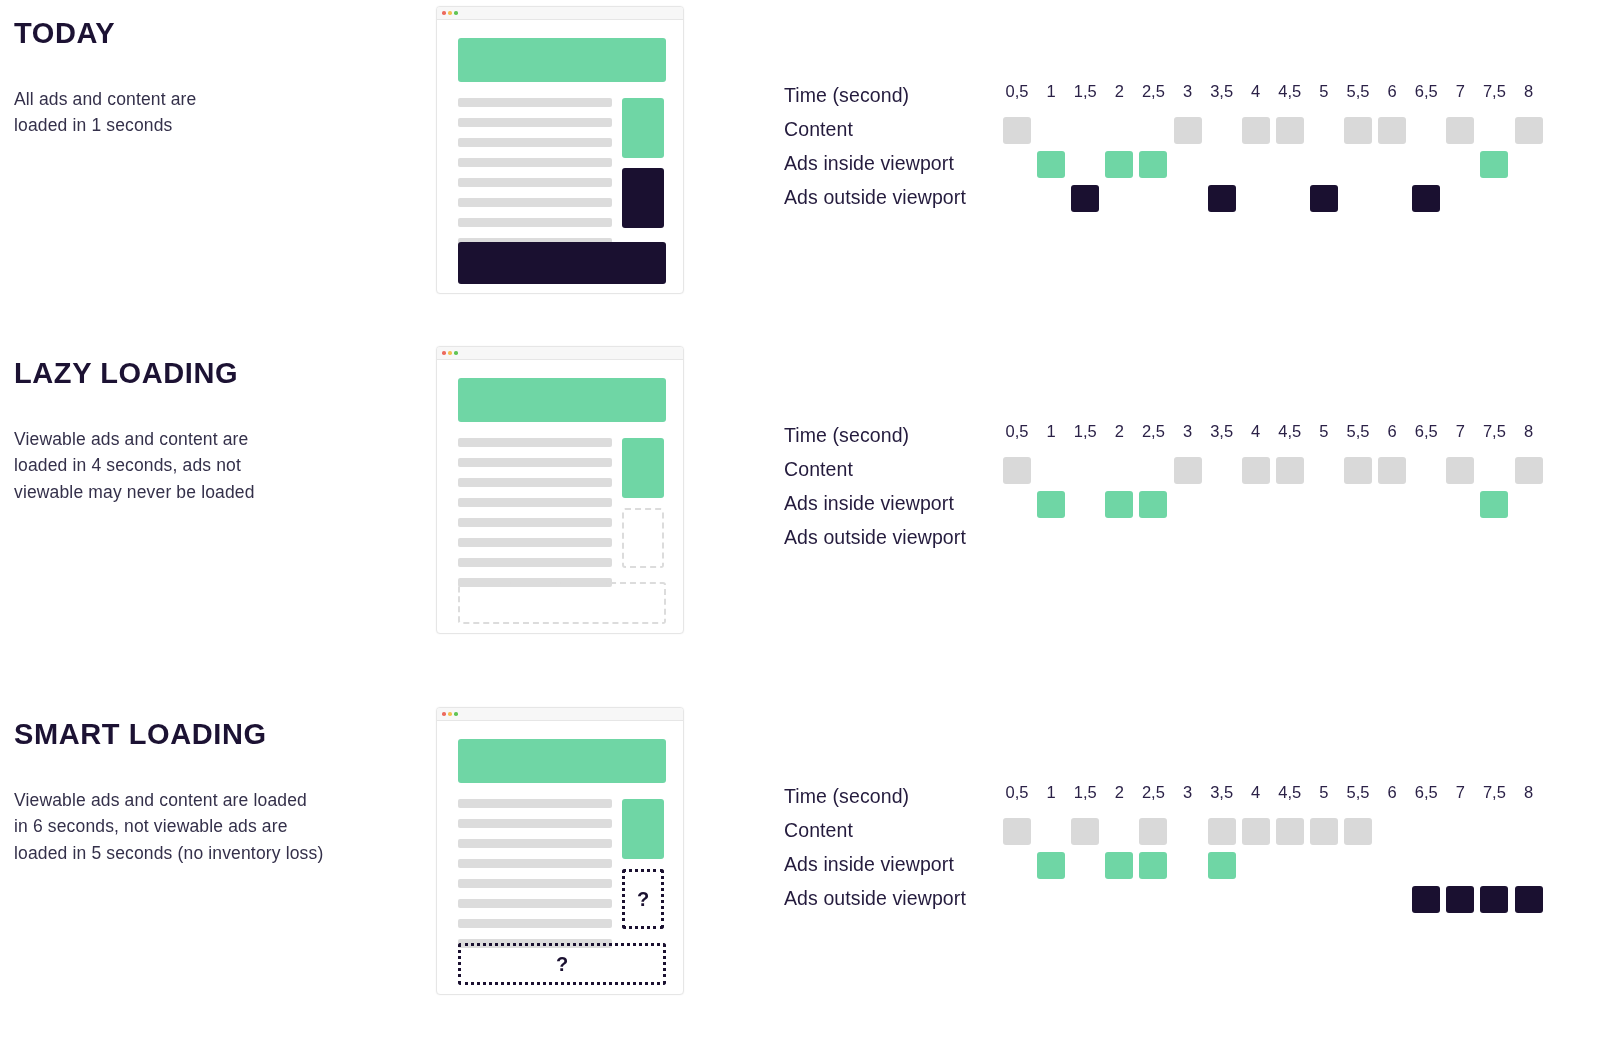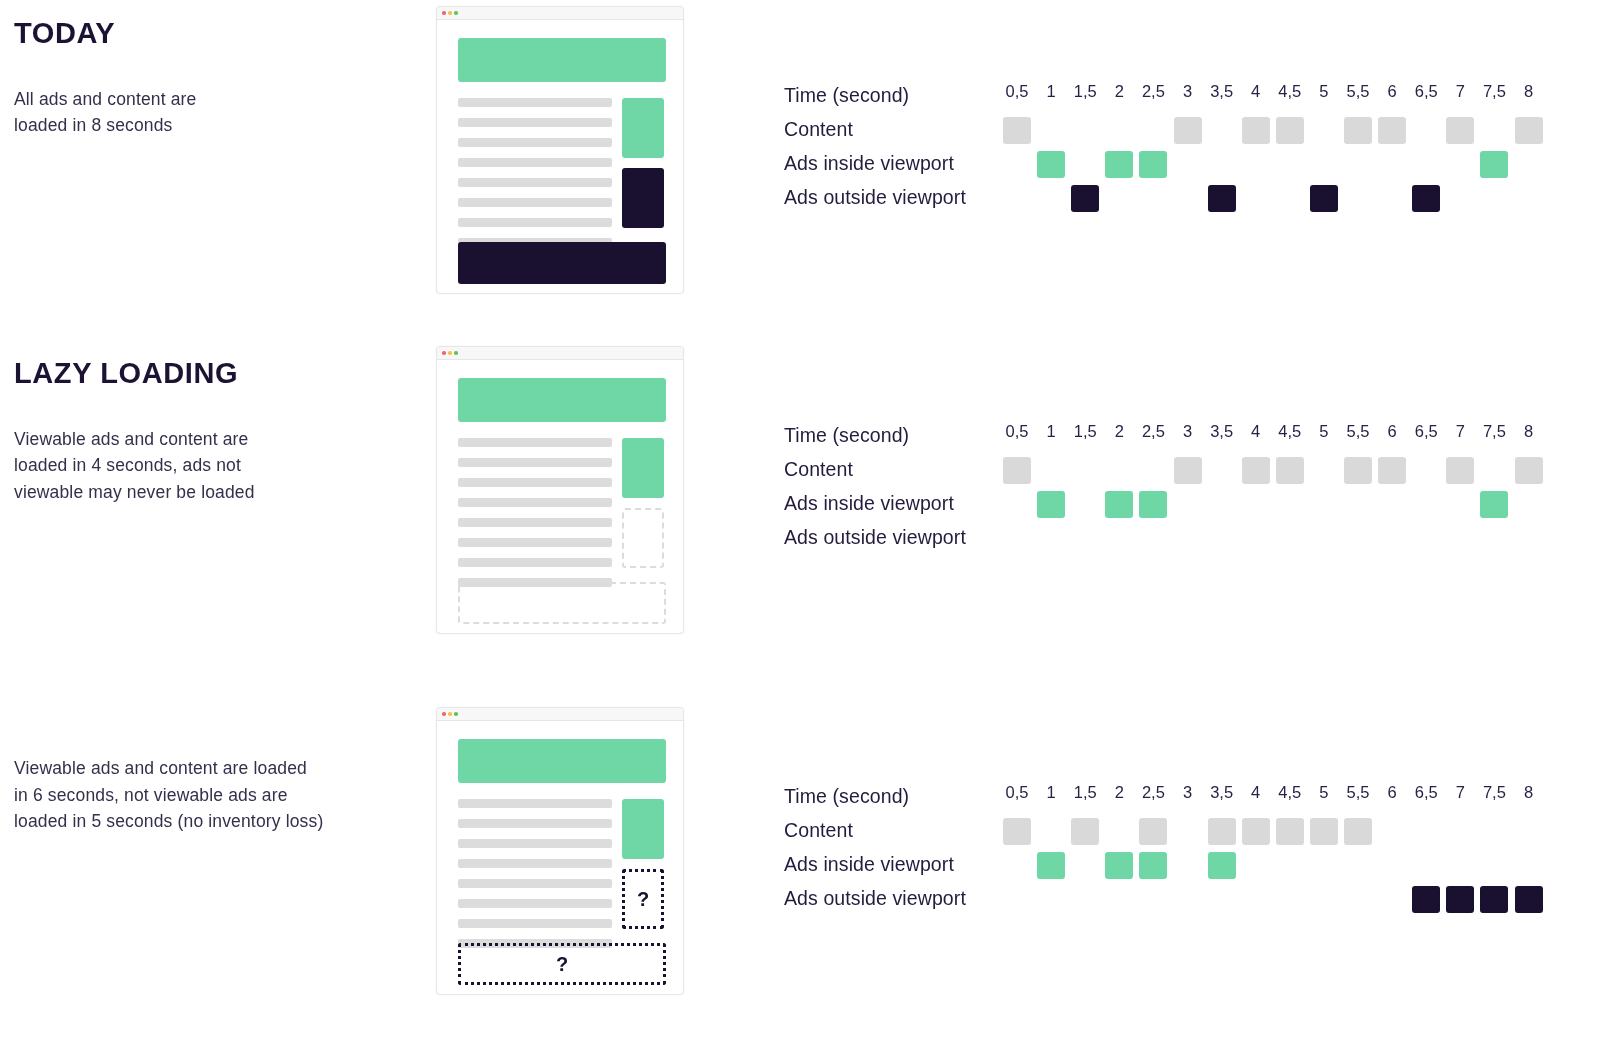--- a/index.html
+++ b/index.html
@@ -196,21 +196,21 @@
   .blk.outside { background: #1a1030; }
 </style>
 </head>
 <body>
 
 <div id="infographic">
     <div class="section" id="section-0">
       <div class="textcol">
         <div class="sec-title">TODAY</div>
         <div class="sec-desc">All ads and content are
-loaded in 8 seconds</div>
+loaded in 1 seconds</div>
       </div>
       <div class="browser">
         <div class="browser-bar">
           <div class="dots">
             <span class="dot red"></span>
             <span class="dot yellow"></span>
             <span class="dot green"></span>
           </div>
         </div>
         <div class="page">
@@ -362,20 +362,21 @@
           </div>
         </div>
         <div class="tl-row">
           <div class="tl-label">Ads outside viewport</div>
           <div class="tl-track"></div>
         </div>
       </div>
     </div>
     <div class="section" id="section-2">
       <div class="textcol">
+        <div class="sec-title">SMART LOADING</div>
         <div class="sec-desc">Viewable ads and content are loaded
 in 6 seconds, not viewable ads are
 loaded in 5 seconds (no inventory loss)</div>
       </div>
       <div class="browser">
         <div class="browser-bar">
           <div class="dots">
             <span class="dot red"></span>
             <span class="dot yellow"></span>
             <span class="dot green"></span>

